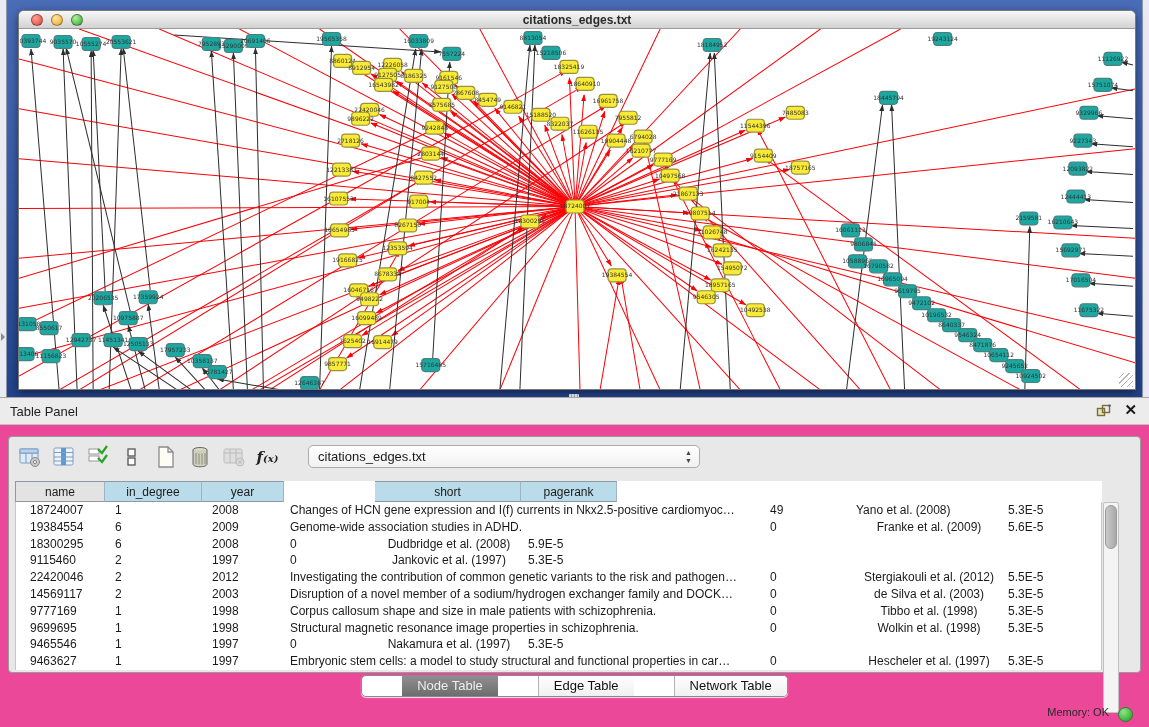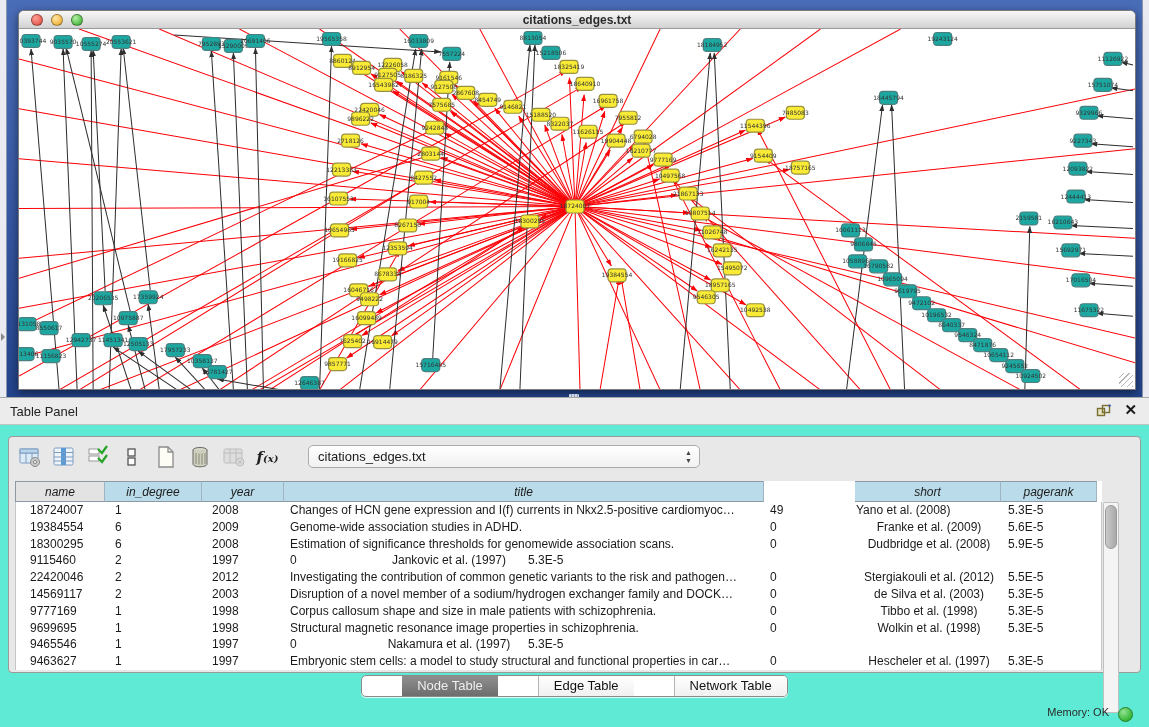--- a/index.html
+++ b/index.html
@@ -37,39 +37,39 @@
   .light.yellow { background:radial-gradient(circle at 35% 30%, #ffe6a8, #f5bf4f 60%, #d89c2b); }
   .light.green { background:radial-gradient(circle at 35% 30%, #b4f0a5, #61c454 60%, #3f9e33); }
   .net-canvas { position:absolute; left:0; top:18px; right:0; bottom:0; background:#fff; overflow:hidden; }
   .net-canvas svg { display:block; }
   .resize-grip { position:absolute; right:2px; bottom:2px; width:14px; height:14px;
     background:repeating-linear-gradient(135deg, transparent 0 3px, #b5b5b5 3px 4px); }
   .divider-grip { position:absolute; left:569px; top:394px; width:10px; height:6px;
     background:repeating-linear-gradient(90deg,#cfd6e6 0 2px, #8fa0c0 2px 3px); border-radius:1px; }
   
   .table-panel { position:absolute; left:0; top:397px; width:1149px; height:330px;
-    background:#5eead4; border-top:1px solid #a8a8a8; }
+    background:#ec4899; border-top:1px solid #a8a8a8; }
   .tp-header { position:absolute; left:0; top:0; right:0; height:27px;
     background:#ececec; border-bottom:1px solid #c2c2c2; }
   .tp-title { position:absolute; left:10px; top:6px; font-size:13px; color:#222; }
   .tp-float { position:absolute; right:38px; top:6px; width:15px; height:14px; cursor:default; }
   .tp-close { position:absolute; right:12px; top:3px; font-size:15px; font-weight:bold; color:#1a1a1a; cursor:default; }
   .tp-box { position:absolute; left:8px; top:38px; right:8px; height:237px;
     background:#e8e8e8; border:1px solid #9a9a9a; border-radius:4px; }
   .toolbar { position:absolute; left:8px; top:5px; height:30px; display:flex; align-items:center; gap:9px; }
   .tb-icon { width:25px; height:25px; display:flex; align-items:center; justify-content:center; }
   .fx { font-family:"DejaVu Serif", serif; font-style:italic; font-weight:bold; font-size:15px; color:#222; }
   .fx small { font-size:10px; font-weight:bold; }
   .combo { position:relative; margin-left:22px; width:392px; height:23px;
     background:linear-gradient(#ffffff,#f1f1f1); border:1px solid #ababab; border-radius:5px;
     font-size:13px; color:#1a1a1a; line-height:21px; padding-left:9px; }
   .combo .steppers { position:absolute; right:7px; top:3px; font-size:7px; line-height:8px; color:#444; text-align:center; }
   
   .tbl { position:absolute; left:6px; top:44px; right:38px; bottom:2px; background:#fff; }
-  .thead { display:flex; height:21px;font-style:italic; }
+  .thead { display:flex; height:21px; }
   .th { font-size:12px; color:#1c1c1c; text-align:center; line-height:20px;
     border-top:1px solid #8d9aa5; border-bottom:1px solid #8d9aa5; border-right:1px solid #9fb4c0;
     overflow:hidden; white-space:nowrap; }
   .th:first-child { border-left:1px solid #8d9aa5; }
   .tbody { position:absolute; left:0; right:0; top:21px; bottom:0; overflow:hidden; background:#fff;
     border-left:1px solid #c6c6c6; border-right:1px solid #c6c6c6; }
   .tr { display:flex; height:16.8px; }
   .td { font-size:12px; color:#1a1a1a; white-space:nowrap; overflow:hidden; line-height:16.5px; }
   .scrollbar { position:absolute; right:21px; top:65px; width:16px; height:211px;
     background:#f4f4f4; border:1px solid #c0c0c0; border-radius:2px; }
@@ -588,21 +588,20 @@
       <div class="combo" style="position:absolute; left:277px; top:8px;">
         <span>citations_edges.txt</span>
         <span class="steppers">▲<br>▼</span>
       </div>
 
       <div class="tbl">
         <div class="thead" id="thead">
             <div class="th" style="width: 90px; background: rgb(227, 227, 227);">name</div>
             <div class="th" style="width: 97px; background: rgb(186, 219, 233);">in_degree</div>
             <div class="th" style="width: 82px; background: rgb(186, 219, 233);">year</div>
-            <div class="th" style="width: 480px; background: rgb(186, 219, 233);">title</div>
             <div class="th" style="width: 91px; background: rgb(186, 219, 233); margin-top: 35px;">△ out_de…</div>
             <div class="th" style="width: 146px; background: rgb(186, 219, 233);">short</div>
             <div class="th" style="width: 96px; background: rgb(186, 219, 233);">pagerank</div>
           </div>
         <div class="tbody" id="tbody">
             <div class="tr">
               <div class="td" style="width: 90px; text-align: left; padding-left: 14px;">18724007</div>
               <div class="td" style="width: 97px; text-align: left; padding-left: 9px;">1</div>
               <div class="td" style="width: 82px; text-align: left; padding-left: 9px;">2008</div>
               <div class="td" style="width: 480px; text-align: left; padding-left: 5px;">Changes of HCN gene expression and I(f) currents in Nkx2.5-positive cardiomyoc…</div>
@@ -616,21 +615,20 @@
               <div class="td" style="width: 82px; text-align: left; padding-left: 9px;">2009</div>
               <div class="td" style="width: 480px; text-align: left; padding-left: 5px;">Genome-wide association studies in ADHD.</div>
               <div class="td" style="width: 91px; text-align: left; padding-left: 5px;">0</div>
               <div class="td" style="width: 146px; text-align: center; padding-left: 0px;">Franke et al. (2009)</div>
               <div class="td" style="width: 96px; text-align: left; padding-left: 6px;">5.6E-5</div>
             </div>
             <div class="tr">
               <div class="td" style="width: 90px; text-align: left; padding-left: 14px;">18300295</div>
               <div class="td" style="width: 97px; text-align: left; padding-left: 9px;">6</div>
               <div class="td" style="width: 82px; text-align: left; padding-left: 9px;">2008</div>
-              <div class="td" style="width: 480px; text-align: left; padding-left: 5px;">Estimation of significance thresholds for genomewide association scans.</div>
               <div class="td" style="width: 91px; text-align: left; padding-left: 5px;">0</div>
               <div class="td" style="width: 146px; text-align: center; padding-left: 0px;">Dudbridge et al. (2008)</div>
               <div class="td" style="width: 96px; text-align: left; padding-left: 6px;">5.9E-5</div>
             </div>
             <div class="tr">
               <div class="td" style="width: 90px; text-align: left; padding-left: 14px;">9115460</div>
               <div class="td" style="width: 97px; text-align: left; padding-left: 9px;">2</div>
               <div class="td" style="width: 82px; text-align: left; padding-left: 9px;">1997</div>
               <div class="td" style="width: 91px; text-align: left; padding-left: 5px;">0</div>
               <div class="td" style="width: 146px; text-align: center; padding-left: 0px;">Jankovic et al. (1997)</div>

